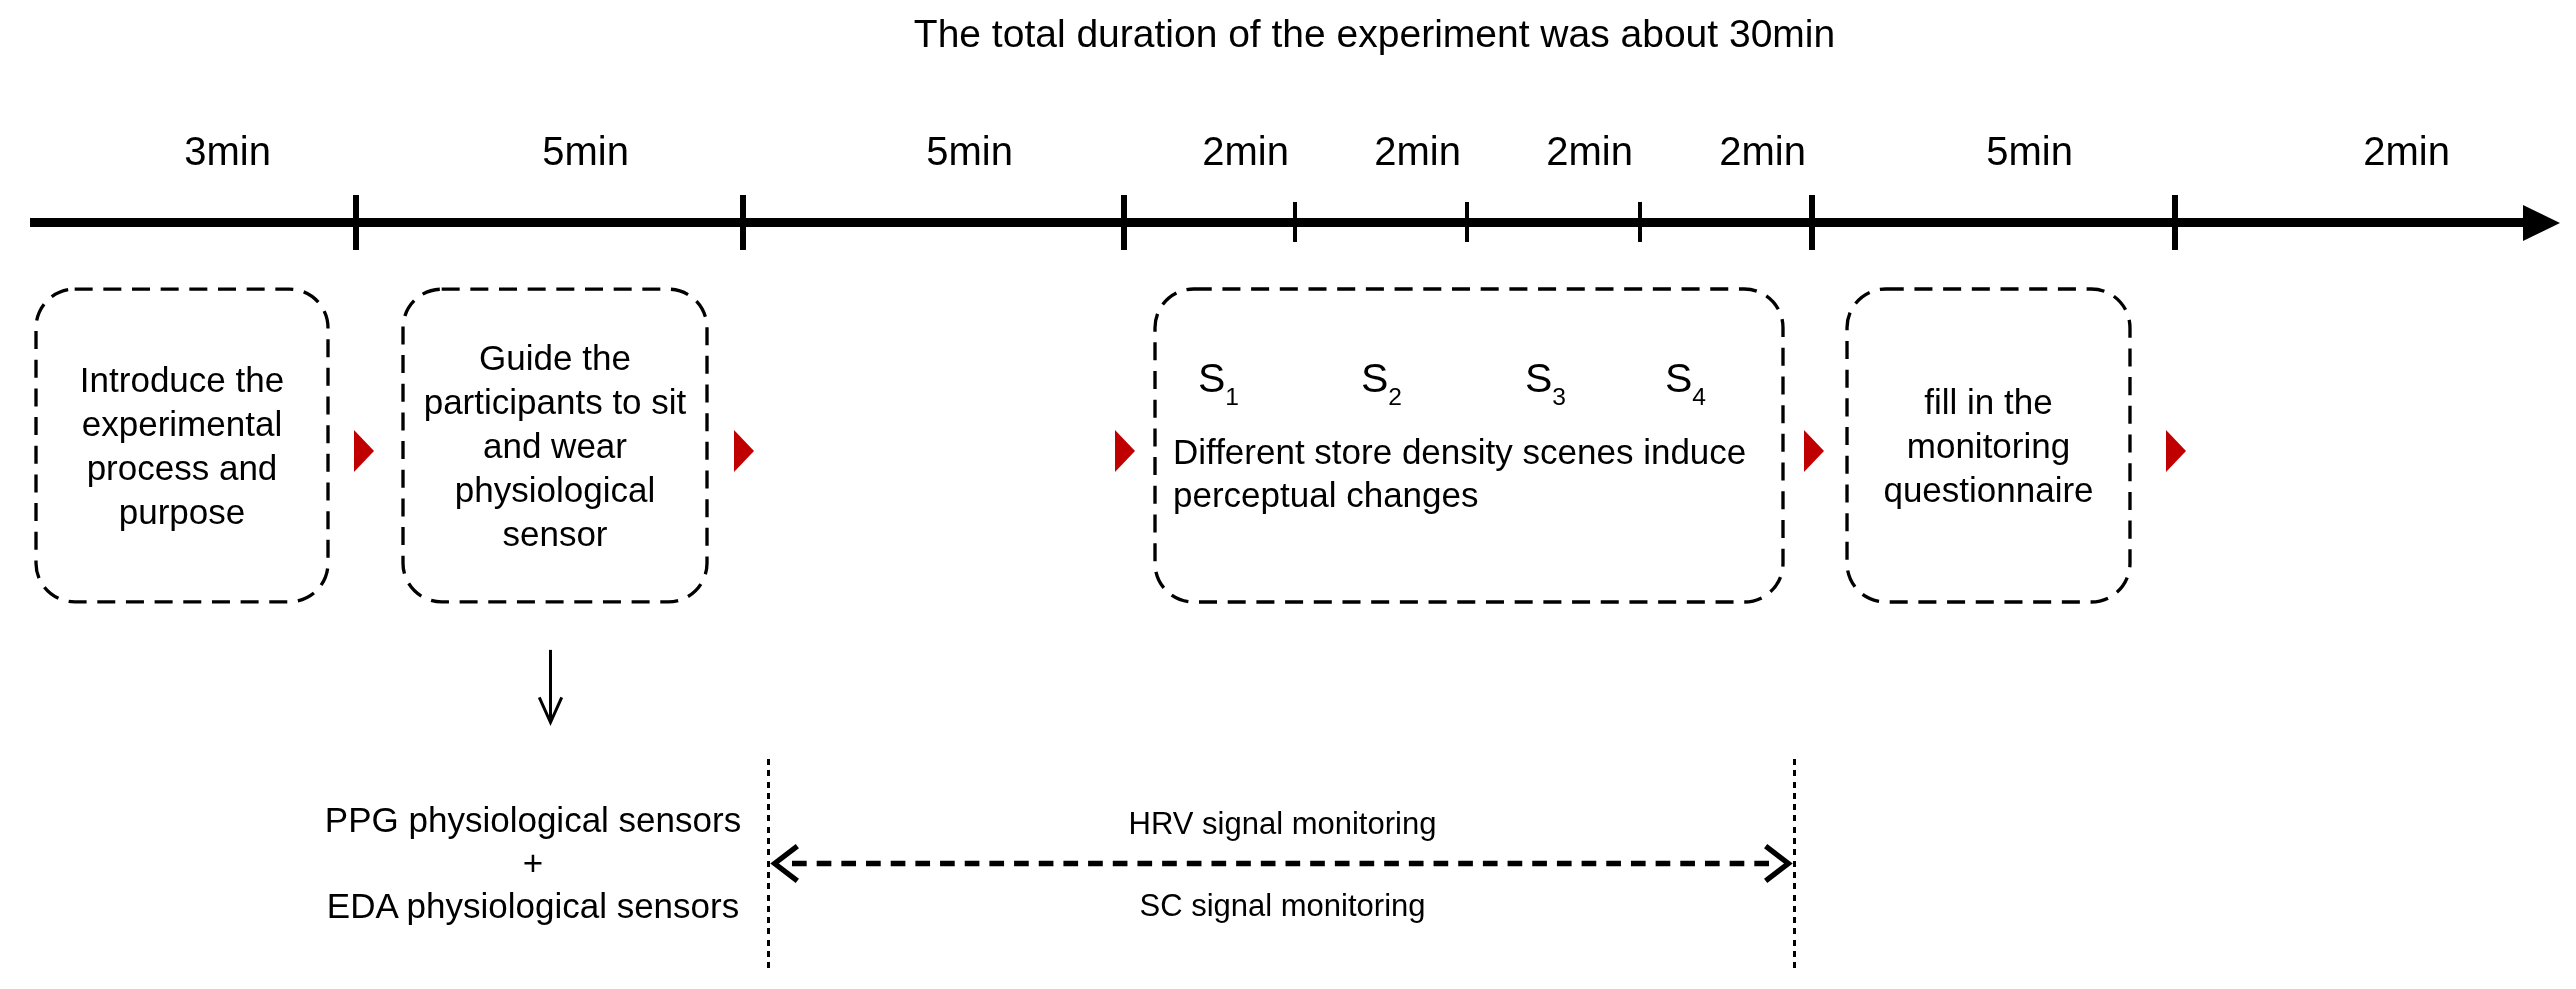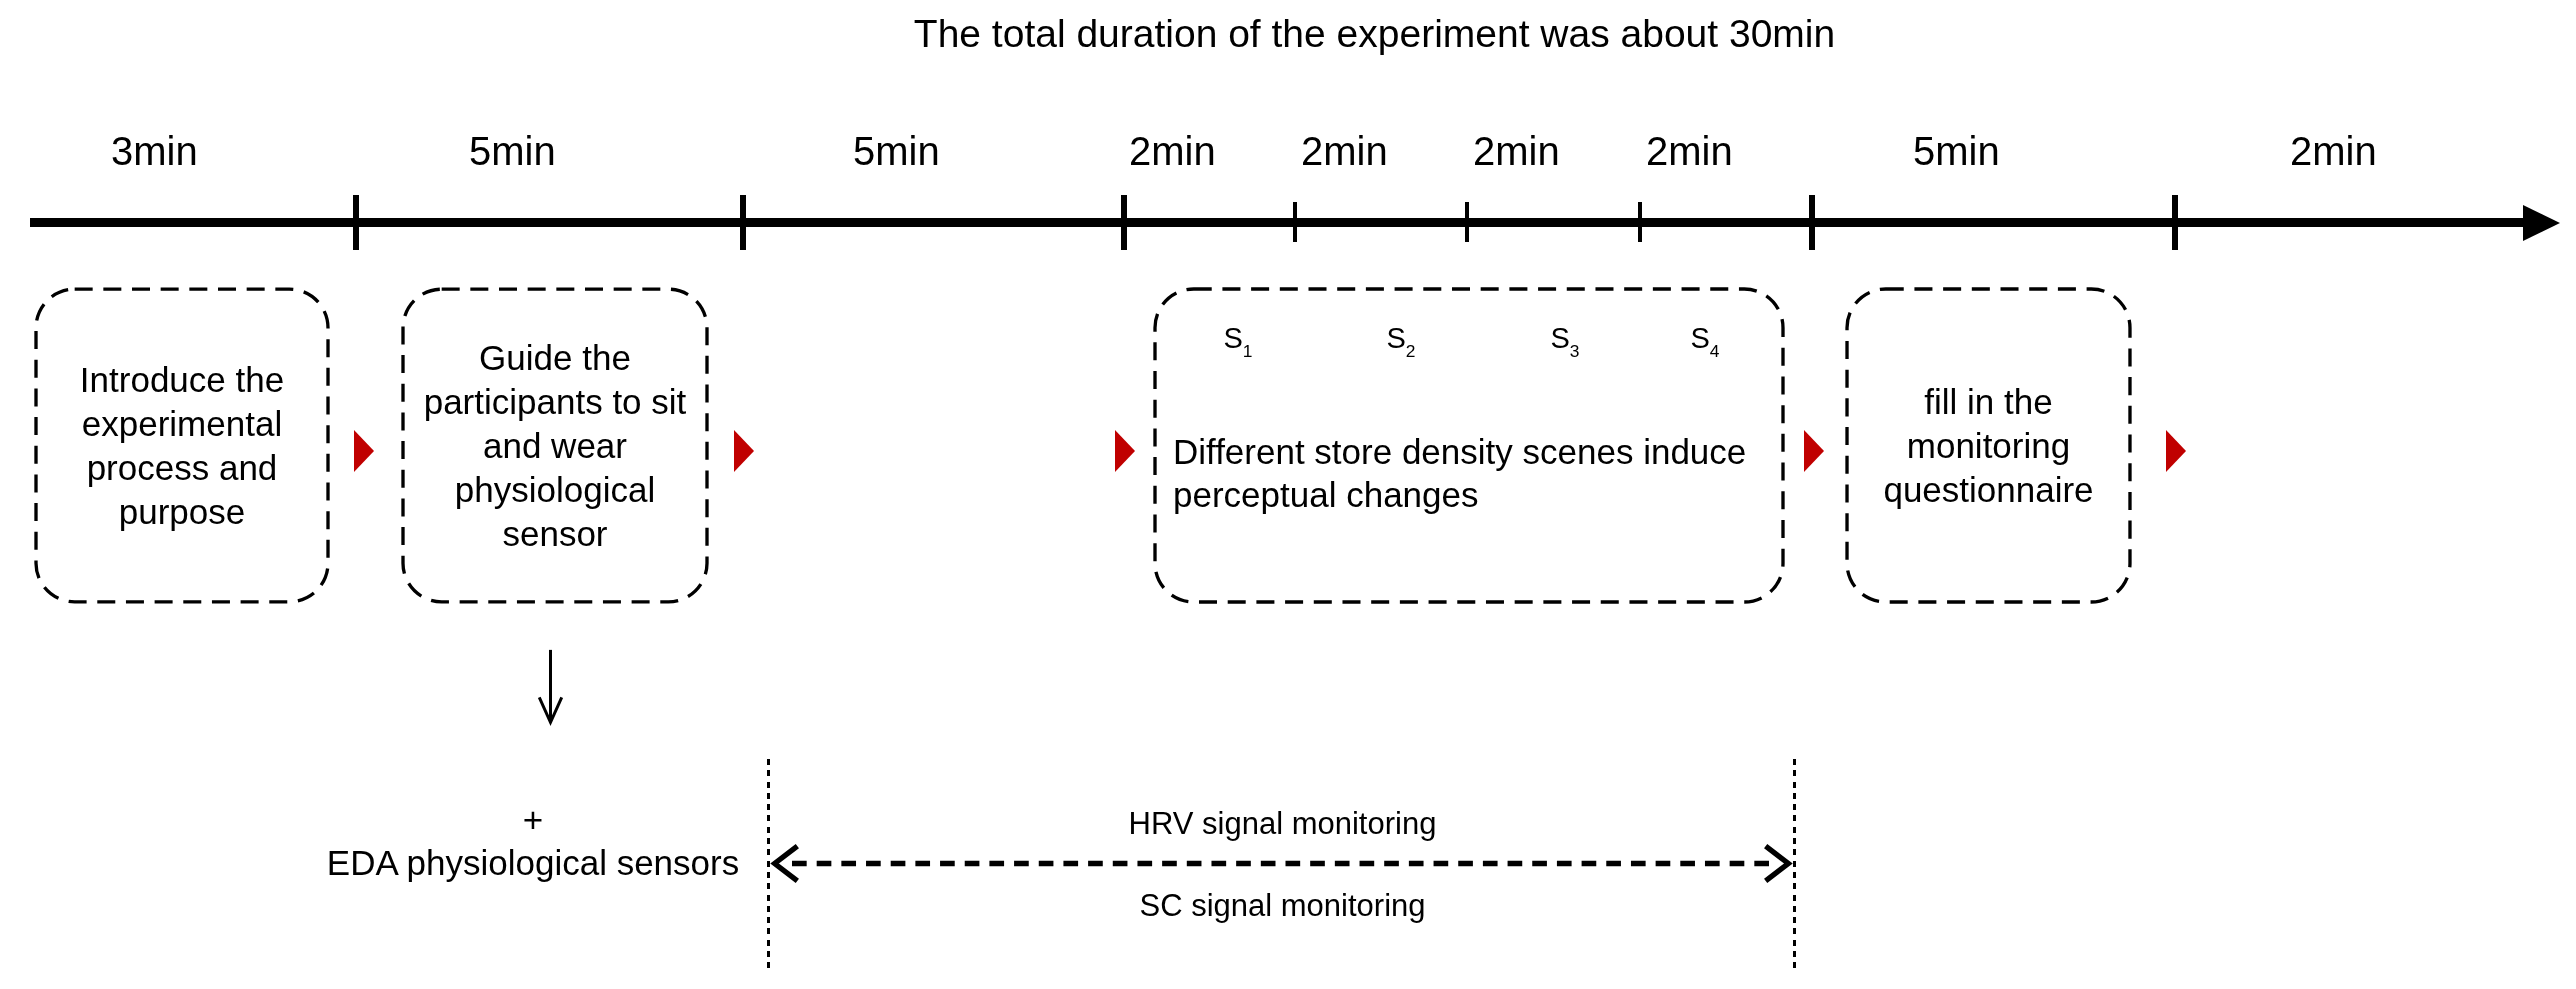--- a/index.html
+++ b/index.html
@@ -16,21 +16,21 @@
     overflow:hidden;
   }
   .abs{position:absolute;}
   .title{
     left:874px;top:10.7px;width:1001px;
     font-size:39px;line-height:1.2;text-align:center;
     color:var(--ink);
   }
   .duration{
     top:128px;width:160px;height:47px;
-    font-size:40px;line-height:47px;text-align:left;
+    font-size:40px;line-height:47px;text-align:right;
     white-space:nowrap;
   }
   .axis-line{
     left:30px;top:218px;width:2498px;height:8.7px;
     background:var(--ink);
   }
   .axis-head{
     left:2523px;top:205px;width:0;height:0;
     border-top:18px solid transparent;
     border-bottom:18px solid transparent;
@@ -47,22 +47,22 @@
     display:flex;align-items:center;justify-content:center;
     text-align:center;font-size:35px;line-height:44px;
   }
   .flow-arrow{
     top:430px;width:0;height:0;
     border-top:21.3px solid transparent;
     border-bottom:21.3px solid transparent;
     border-left:20px solid var(--flow-arrow);
   }
   .scene-label{
-    position:absolute;top:35px;width:80px;
-    font-size:29px;text-align:center;white-space:nowrap;
+    position:absolute;top:68px;width:80px;
+    font-size:41px;text-align:left;white-space:nowrap;
   }
   .scene-label sub{font-size:0.6em;position:relative;top:0.15em;line-height:0;}
   .scenes-caption{
     position:absolute;left:20px;right:20px;top:143px;
     font-size:35px;line-height:43px;
   }
   .sensor-note{
     left:313px;top:798px;width:440px;
     text-align:center;font-size:35px;line-height:43px;
   }
@@ -148,20 +148,21 @@
 
   <div class="abs flow-arrow" style="left:2166px"></div>
 
 
   <svg class="abs" style="left:534px;top:648px" width="33" height="79" viewBox="0 0 50 118">
     <line x1="25" y1="2" x2="25" y2="108" stroke="#000" stroke-width="4.5"></line>
     <polyline points="8,74 25,112 42,74" fill="none" stroke="#000" stroke-width="4.5"></polyline>
   </svg>
 
   <div class="abs sensor-note">
+    <div>PPG physiological sensors</div>
     <div>+</div>
     <div>EDA physiological sensors</div>
   </div>
 
   <div class="abs dotted-line" style="left:767px"></div>
   <div class="abs dotted-line" style="left:1793px"></div>
 
   <div class="abs monitor-label" style="top:804px">HRV signal monitoring</div>
 
   <svg class="abs" style="left:768px;top:842px" width="1027" height="43" viewBox="0 0 1540 64">

